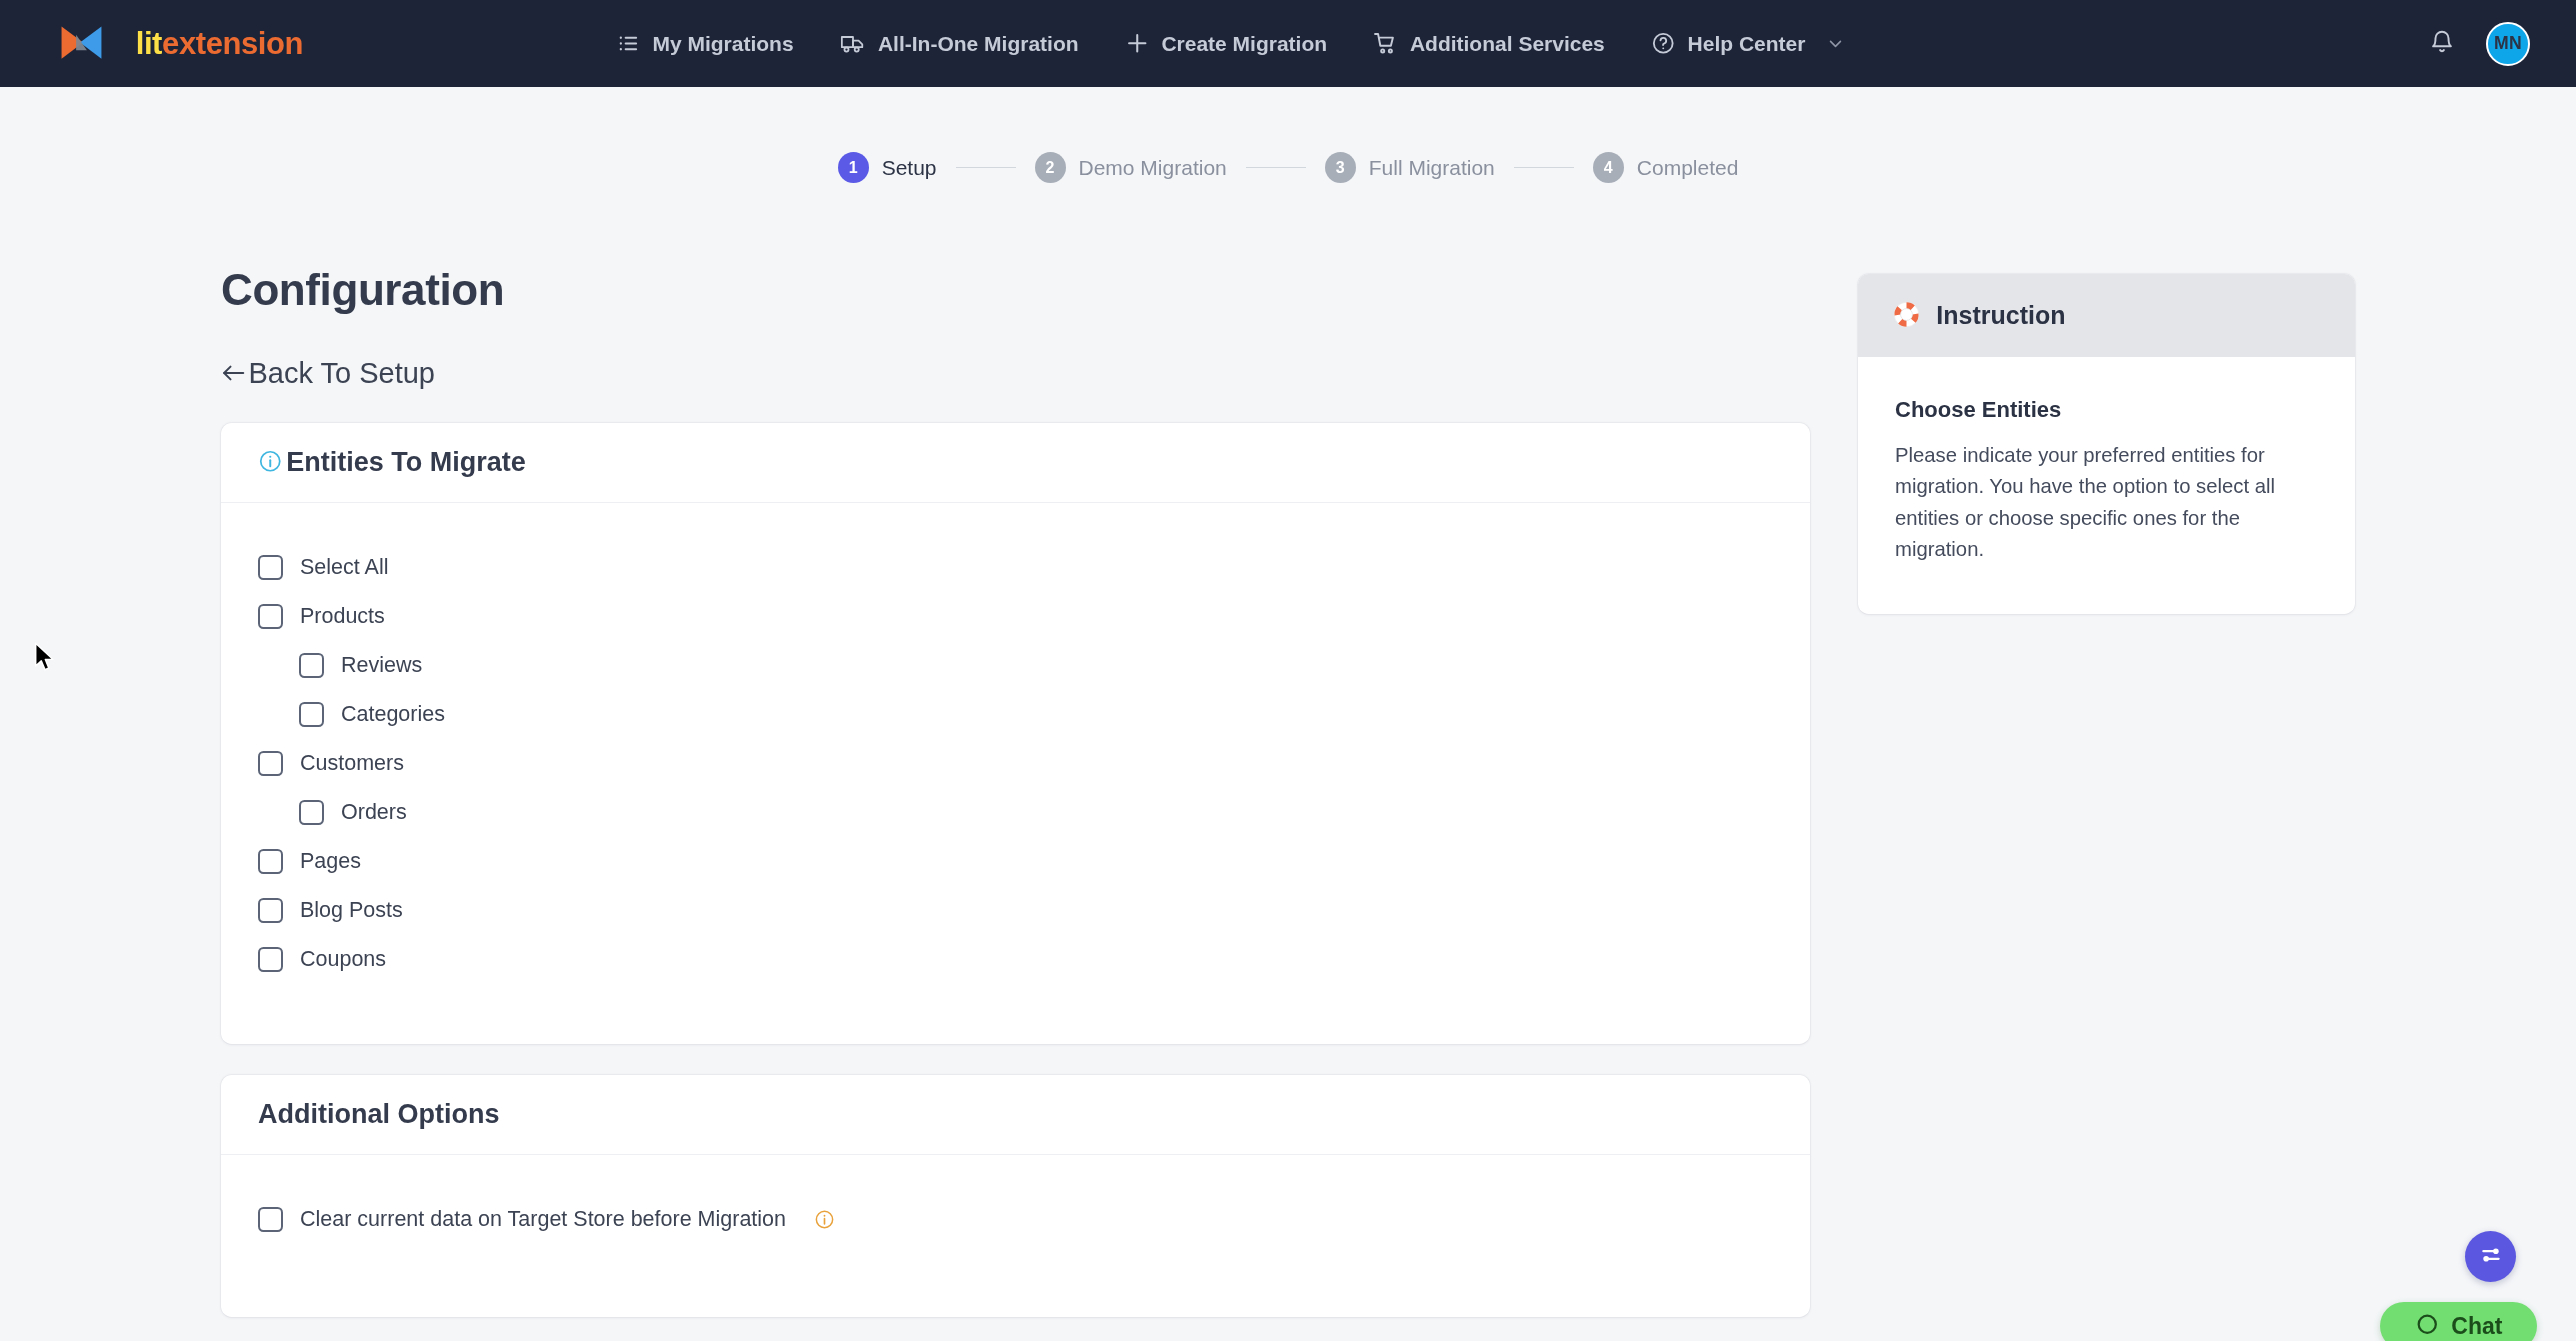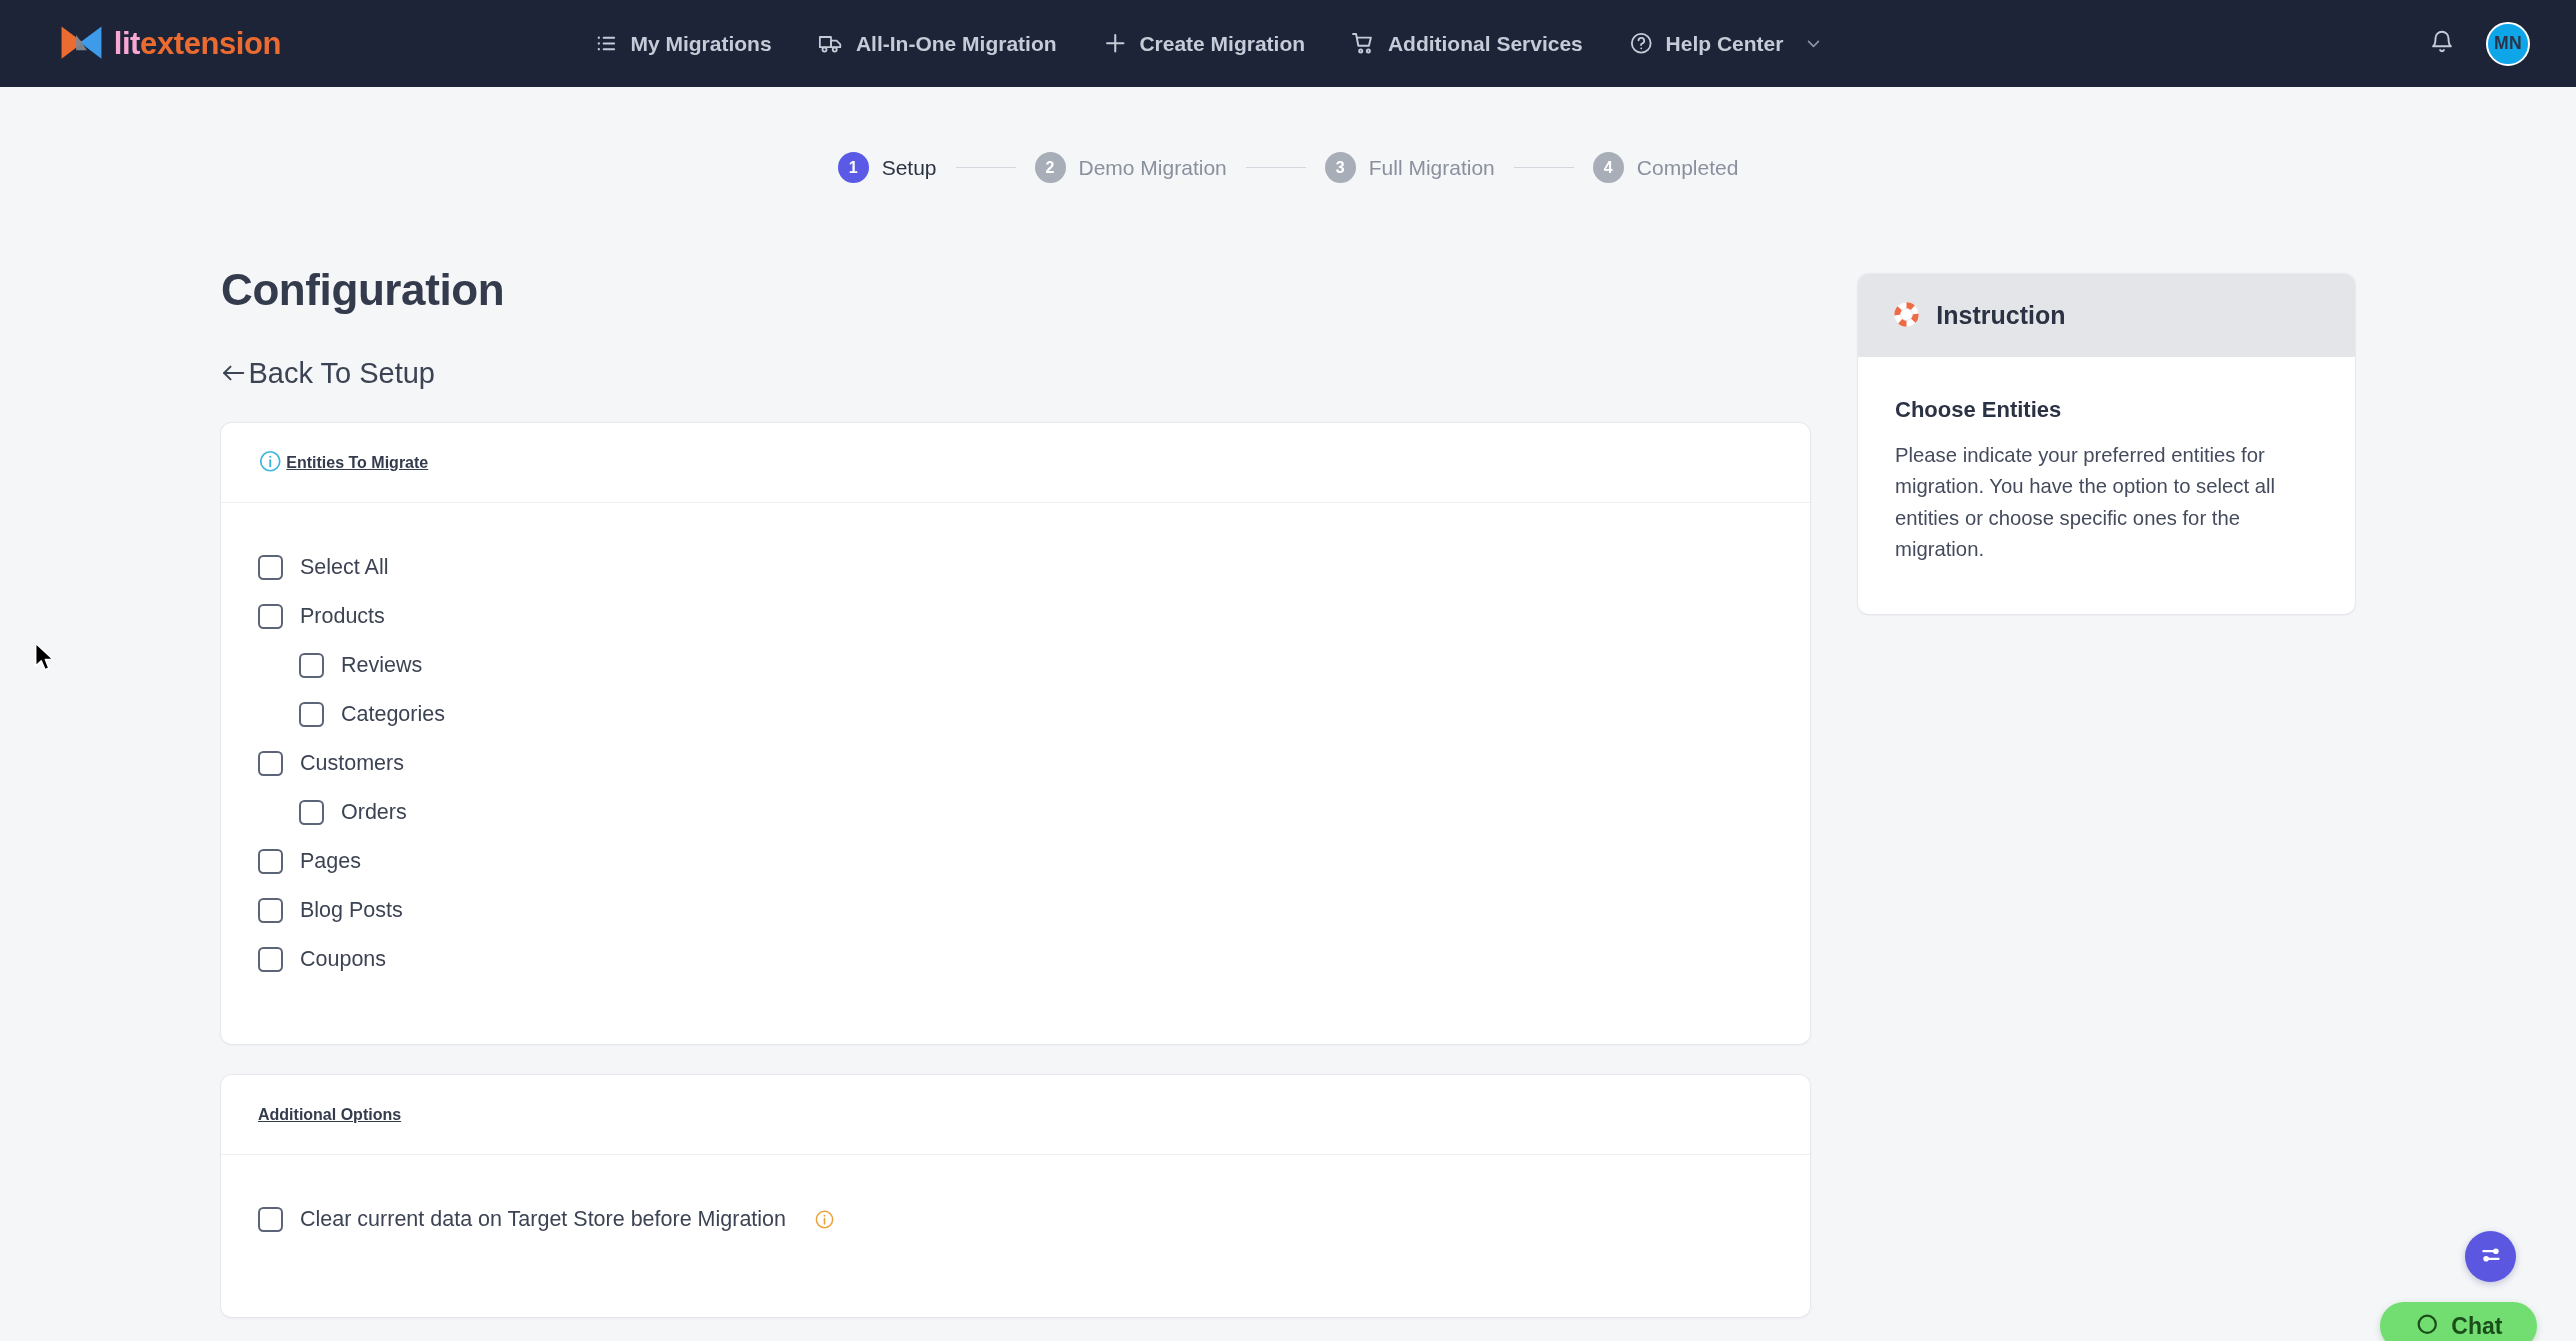--- a/index.html
+++ b/index.html
@@ -29,21 +29,21 @@
     gap: 10.7px;
     margin-left: 60px;
   }
   .brand-mark { width: 43px; height: 37px; flex: 0 0 auto; }
   .brand-text {
     font-size: 31px;
     font-weight: 700;
     letter-spacing: -0.4px;
     white-space: nowrap;
   }
-  .brand-lit { color: #f9a8d4; }
+  .brand-lit { color: #fde047; margin-left: 22px; }
   .brand-ext { color: #EC6B30; }
 
   .nav-items {
     display: flex;
     align-items: center;
     margin-left: 291px;
     gap: 0;
   }
   .nav-item {
     display: flex;
@@ -152,24 +152,23 @@
   #options-card  { top: 1075px; height: 242px; }
 
   .card-header {
     height: 80px;
     display: flex;
     align-items: center;
     padding-left: 37px;
     border-bottom: 0.8px solid #EDEFF3;
   }
   .card-title {
-    font-size: 16px;
+    font-size: 27px;
     font-weight: 700;
     color: #343B4C;
-    text-decoration: underline;
   }
   .card-title-row { display: flex; align-items: center; gap: 3.8px; }
   .card-body { padding: 40px 37px 0 37px; }
 
   
   .cb-row {
     display: flex;
     align-items: center;
     gap: 17px;
     height: 49px;

